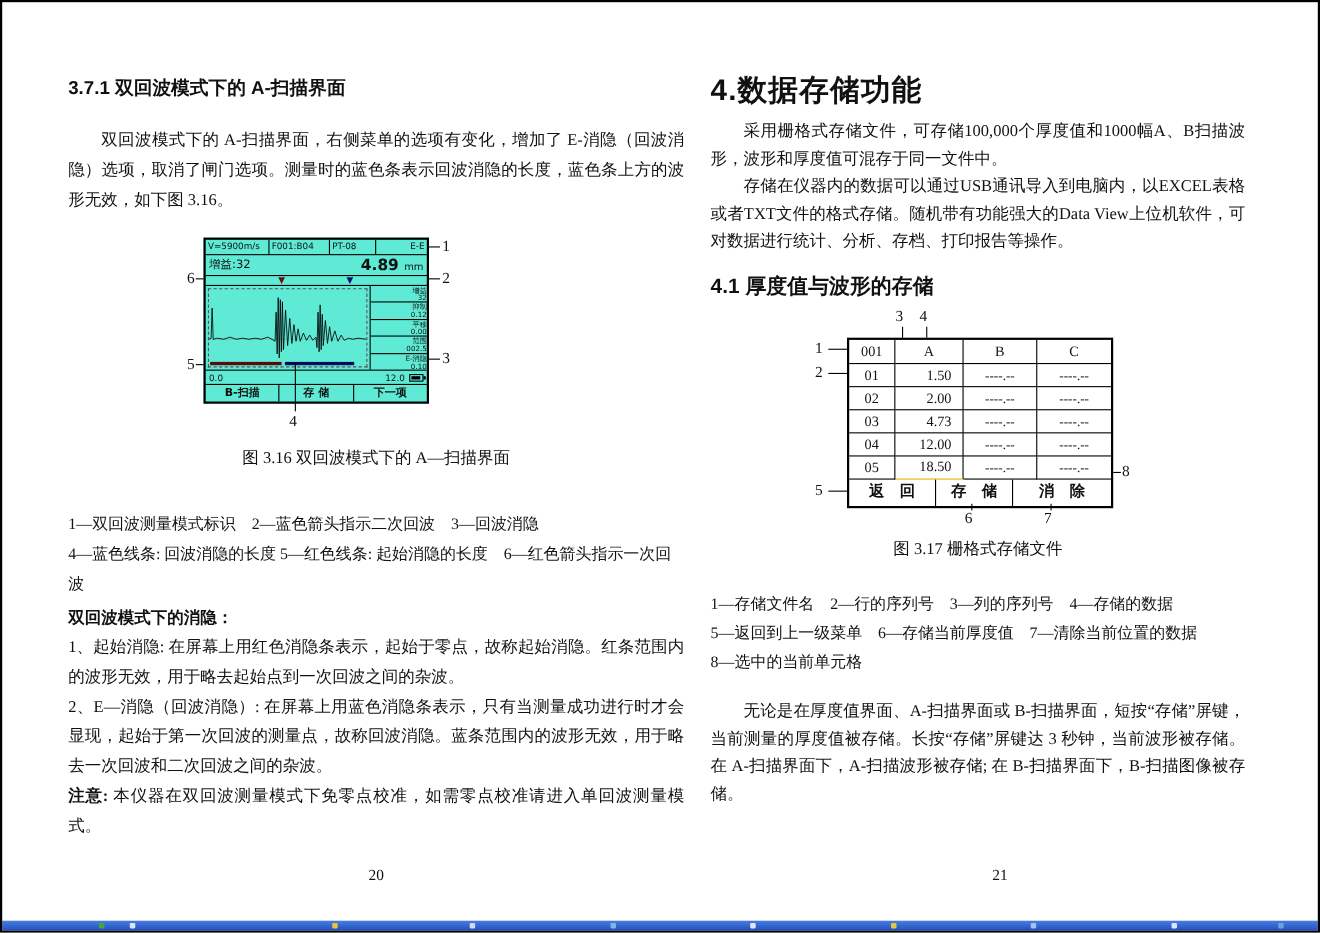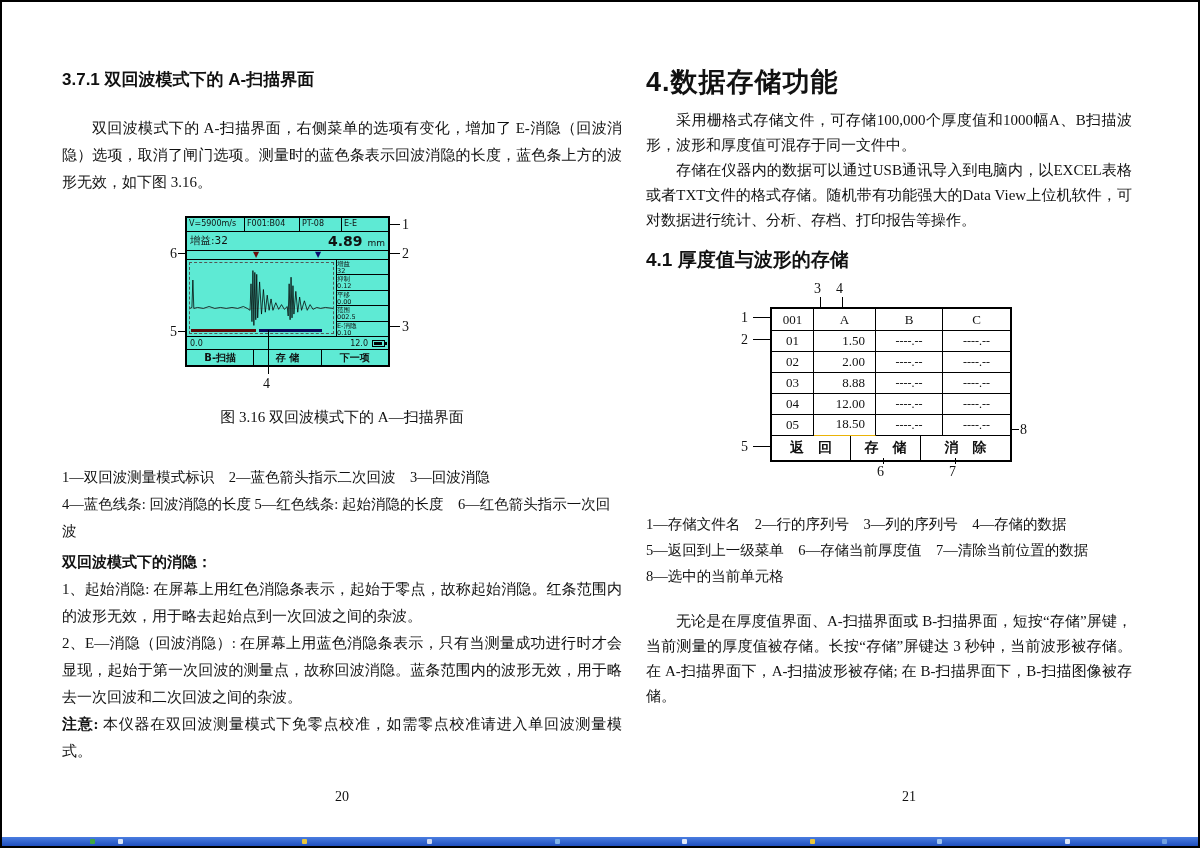--- a/index.html
+++ b/index.html
@@ -29,37 +29,37 @@
   .pn-left { left:62px; width:560px; }
   .pn-right { left:666px; width:486px; }
 
   
   .fig316 { position:relative; height:178px; margin-top:20px; }
   .screen { position:absolute; left:123px; top:0; width:205px; border:2px solid #000; background:#5eead4;
             font-family:"DejaVu Sans", sans-serif; }
   .s-status { display:flex; border-bottom:1px solid #000; height:14px; font-size:8px; line-height:12px; }
   .s-status span { padding:0 2px; border-right:1px solid #000; white-space:nowrap; }
   .s-status span:nth-child(1){width:58px} .s-status span:nth-child(2){width:55px}
-  .s-status span:nth-child(3){width:42px} .s-status span:nth-child(4){flex:1; border-right:none; text-align:left}
+  .s-status span:nth-child(3){width:42px} .s-status span:nth-child(4){flex:1; border-right:none; text-align:right}
   .s-gain { display:flex; justify-content:space-between; align-items:center; height:19px; padding:0 3px; border-bottom:1px solid #000; }
   .g-label { font-size:10.5px; }
   .g-read { font-size:14px; font-weight:bold; }
   .g-unit { font-size:9px; font-weight:normal; }
   .s-markers { position:relative; height:9px; border-bottom:1px solid #000; }
   .mk { position:absolute; top:-1px; font-size:8px; line-height:9px; }
   .mk-red { left:66px; color:#6d0b0b; }
   .mk-blue { left:128px; color:#0b0b6d; }
   .s-main { display:flex; height:76px; }
   .wave { position:relative; flex:1; margin:2px; border:1px dashed #555; }
   .wave svg { display:block; width:100%; height:100%; }
   .bbar { position:absolute; bottom:1px; height:3px; }
   .bbar-red { left:1%; width:45%; background:#5a0a0a; }
   .bbar-blue { left:48%; width:44%; background:#0a0a5a; }
   .panel { width:52px; border-left:1px solid #000; display:flex; flex-direction:column; }
-  .pbox { flex:1; border-bottom:1px solid #000; text-align:left; font-size:6.5px; line-height:7px; padding-top:1px; overflow:hidden; }
+  .pbox { flex:1; border-bottom:1px solid #000; text-align:right; font-size:6.5px; line-height:7px; padding-top:1px; overflow:hidden; }
   .pbox:last-child { border-bottom:none; }
   .s-scale { display:flex; justify-content:space-between; align-items:center; border-top:1px solid #000; height:13px; font-size:8px; padding:0 3px; }
   .batt { display:inline-block; width:13px; height:7px; border:1px solid #000; position:relative; margin-left:4px; vertical-align:middle; }
   .batt::before { content:""; position:absolute; left:1px; top:1px; bottom:1px; width:8px; background:#000; }
   .batt::after { content:""; position:absolute; right:-3px; top:1px; width:2px; height:3px; background:#000; }
   .s-menu { display:flex; border-top:1px solid #000; height:16px; font-size:10px; font-weight:bold; text-align:center; line-height:15px; }
   .s-menu span { flex:1; border-right:1px solid #000; }
   .s-menu span:last-child { border-right:none; }
 
   .co { position:absolute; font-size:14px; }
@@ -223,21 +223,21 @@
         <div class="gc dash">----.--</div>
       </div>
       <div class="g-row">
         <div class="gc cc">02</div>
         <div class="gc val">2.00</div>
         <div class="gc dash">----.--</div>
         <div class="gc dash">----.--</div>
       </div>
       <div class="g-row">
         <div class="gc cc">03</div>
-        <div class="gc val">8.88</div>
+        <div class="gc val">4.73</div>
         <div class="gc dash">----.--</div>
         <div class="gc dash">----.--</div>
       </div>
       <div class="g-row">
         <div class="gc cc">04</div>
         <div class="gc val">12.00</div>
         <div class="gc dash">----.--</div>
         <div class="gc dash">----.--</div>
       </div>
       <div class="g-row">
@@ -263,20 +263,21 @@
     <span class="co f17-c5">5</span>
     <div class="lineh f17-l5"></div>
     <span class="co f17-c8">8</span>
     <div class="lineh f17-l8"></div>
     <span class="co f17-c6">6</span>
     <div class="linev f17-v6"></div>
     <span class="co f17-c7">7</span>
     <div class="linev f17-v7"></div>
   </div>
 
+  <p class="caption" style="margin-top:4px">图 3.17  栅格式存储文件</p>
   <p class="legend2" style="margin-top:26px">1—存储文件名　2—行的序列号　3—列的序列号　4—存储的数据</p>
   <p class="legend2">5—返回到上一级菜单　6—存储当前厚度值　7—清除当前位置的数据</p>
   <p class="legend2">8—选中的当前单元格</p>
   <p class="body2 indent" style="margin-top:20px">无论是在厚度值界面、A-扫描界面或 B-扫描界面，短按“存储”屏键，当前测量的厚度值被存储。长按“存储”屏键达 3 秒钟，当前波形被存储。在 A-扫描界面下，A-扫描波形被存储; 在 B-扫描界面下，B-扫描图像被存储。</p>
 </div>
 <div class="pagenum pn-right">21</div>
 
 <div class="taskbar">
   <span class="tb-ico" style="left:88px;background:#3fa73f"></span>
   <span class="tb-ico" style="left:116px;background:#d9e4f7"></span>

